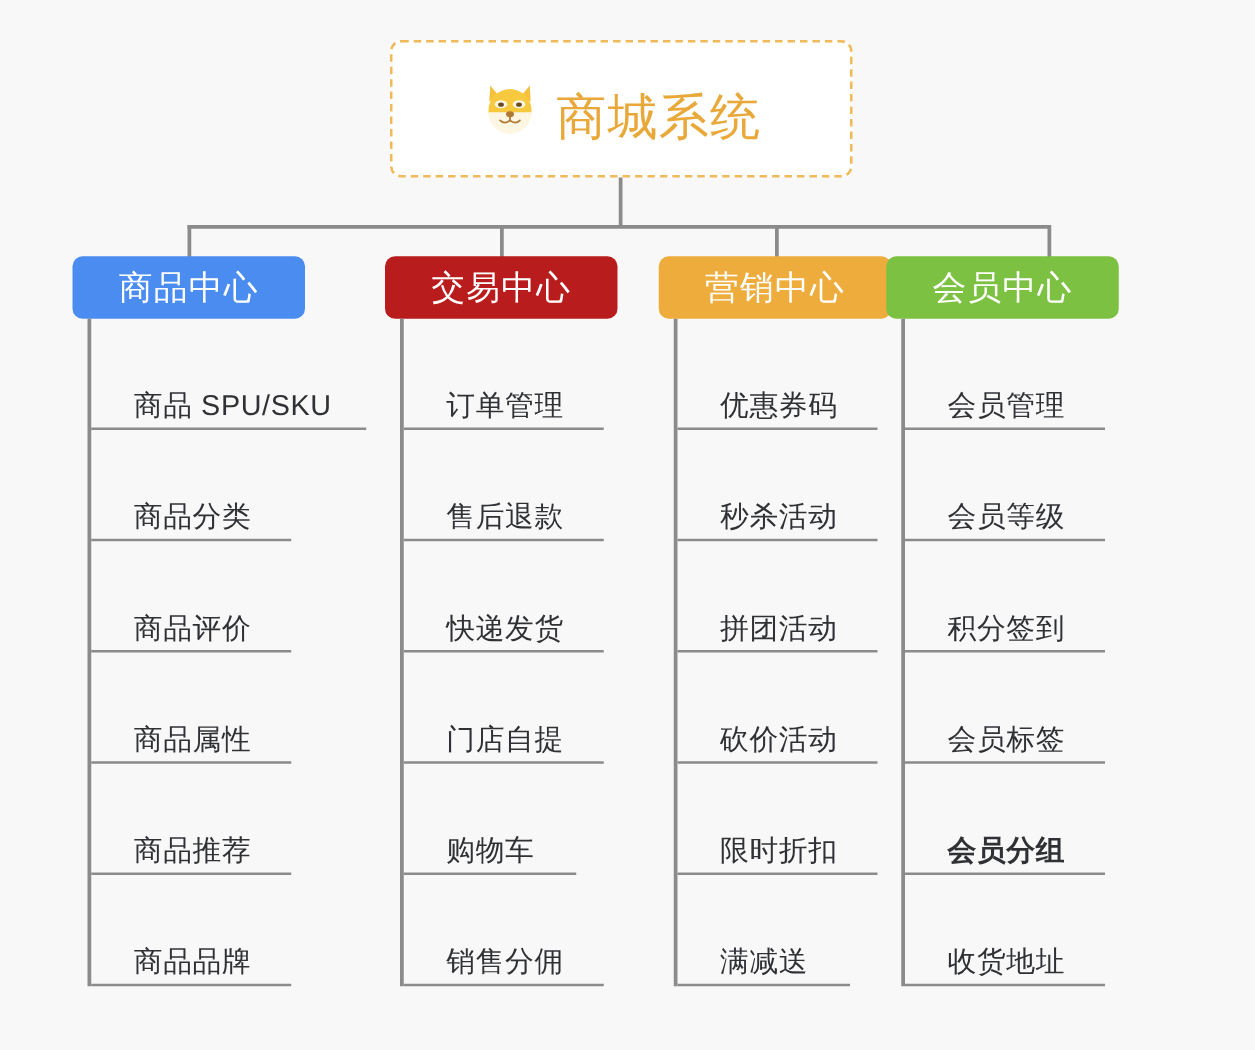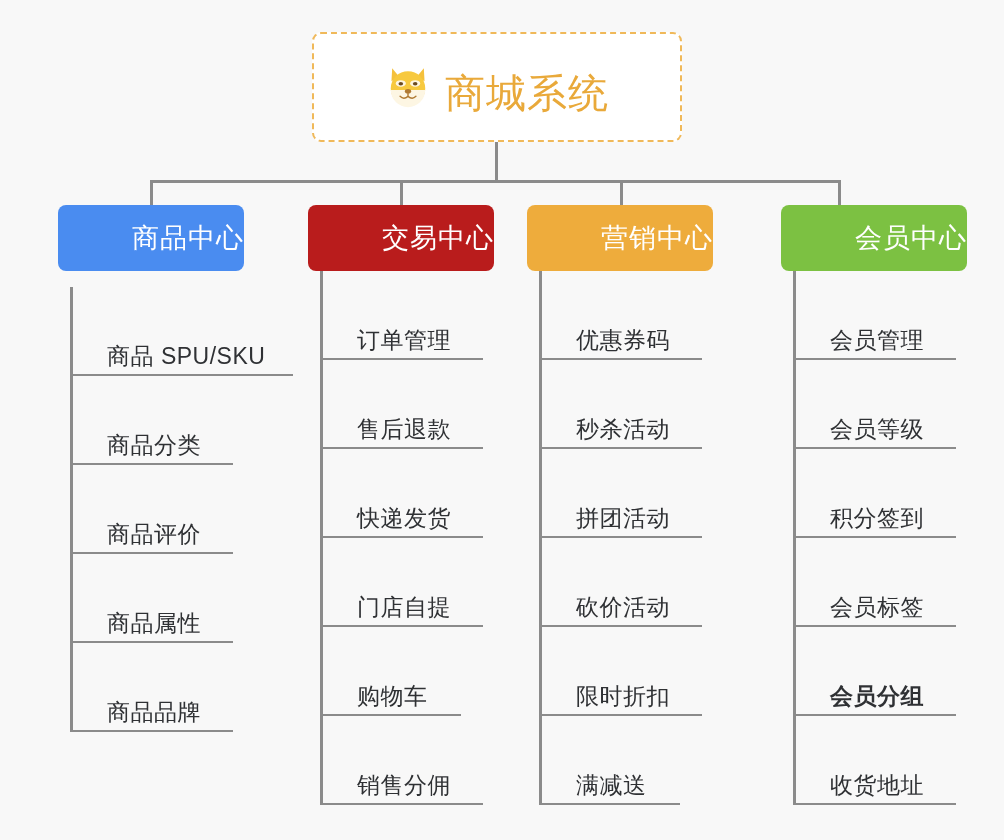--- a/index.html
+++ b/index.html
@@ -59,25 +59,25 @@
   .conn-v { width: 3px; }
   .conn-h { height: 3px; }
 
   
   .column {
     position: absolute;
     top: 205px;
     width: 186px;
   }
   .cat-box {
-    height: 66px;
+    height: 50px;
     border-radius: 8px;
     display: flex;
     align-items: center;
-    justify-content: flex-end;
+    justify-content: center;
     color: #ffffff;
     font-size: 27px;
     letter-spacing: 1px;
     box-sizing: border-box;
   }
 
   
   .leaf-list {
     position: relative;
     margin-top: 0;
@@ -136,36 +136,40 @@
   <div class="conn conn-h" style="left: 150px; top: 180px; width: 690px; background: rgb(139, 139, 139);"></div>
   <div class="conn conn-v" style="left: 150px; top: 180px; height: 27px; background: rgb(139, 139, 139);"></div>
   <div class="conn conn-v" style="left: 400px; top: 180px; height: 27px; background: rgb(139, 139, 139);"></div>
   <div class="conn conn-v" style="left: 620px; top: 180px; height: 27px; background: rgb(139, 139, 139);"></div>
   <div class="conn conn-v" style="left: 838px; top: 180px; height: 27px; background: rgb(139, 139, 139);"></div>
 
   <div class="column" style="left:58px;">
     <div class="cat-box" style="background: rgb(74, 140, 240);">
       <span>商品中心</span>
     </div>
-    <div class="leaf-list" style="border-left-color: rgb(139, 139, 139); margin-top: 16px;">
+    <div class="leaf-list" style="border-left-color: rgb(139, 139, 139);">
       <div class="leaf-item">
           <span class="leaf-underline" style="width: 220px; background: rgb(139, 139, 139);"></span>
           <span class="leaf-label" style="color: rgb(47, 49, 52);">商品 SPU/SKU</span>
         </div>
       <div class="leaf-item">
           <span class="leaf-underline" style="width: 160px; background: rgb(139, 139, 139);"></span>
           <span class="leaf-label" style="color: rgb(47, 49, 52);">商品分类</span>
         </div>
       <div class="leaf-item">
           <span class="leaf-underline" style="width: 160px; background: rgb(139, 139, 139);"></span>
           <span class="leaf-label" style="color: rgb(47, 49, 52);">商品评价</span>
         </div>
       <div class="leaf-item">
           <span class="leaf-underline" style="width: 160px; background: rgb(139, 139, 139);"></span>
           <span class="leaf-label" style="color: rgb(47, 49, 52);">商品属性</span>
+        </div>
+      <div class="leaf-item">
+          <span class="leaf-underline" style="width: 160px; background: rgb(139, 139, 139);"></span>
+          <span class="leaf-label" style="color: rgb(47, 49, 52);">商品推荐</span>
         </div>
       <div class="leaf-item">
           <span class="leaf-underline" style="width: 160px; background: rgb(139, 139, 139);"></span>
           <span class="leaf-label" style="color: rgb(47, 49, 52);">商品品牌</span>
         </div>
     </div>
   </div>
 
   <div class="column" style="left:308px;">
     <div class="cat-box" style="background: #b91c1c;">
@@ -224,21 +228,21 @@
           <span class="leaf-underline" style="width: 160px; background: rgb(139, 139, 139);"></span>
           <span class="leaf-label" style="color: rgb(47, 49, 52);">限时折扣</span>
         </div>
       <div class="leaf-item">
           <span class="leaf-underline" style="width: 138px; background: rgb(139, 139, 139);"></span>
           <span class="leaf-label" style="color: rgb(47, 49, 52);">满减送</span>
         </div>
     </div>
   </div>
 
-  <div class="column" style="left:781px;">
+  <div class="column" style="left:709px;">
     <div class="cat-box" style="background: rgb(124, 193, 66);">
       <span>会员中心</span>
     </div>
     <div class="leaf-list" style="border-left-color: rgb(139, 139, 139);">
       <div class="leaf-item">
           <span class="leaf-underline" style="width: 160px; background: rgb(139, 139, 139);"></span>
           <span class="leaf-label" style="color: rgb(47, 49, 52); margin-top: 11px;">会员管理</span>
         </div>
       <div class="leaf-item">
           <span class="leaf-underline" style="width: 160px; background: rgb(139, 139, 139);"></span>

